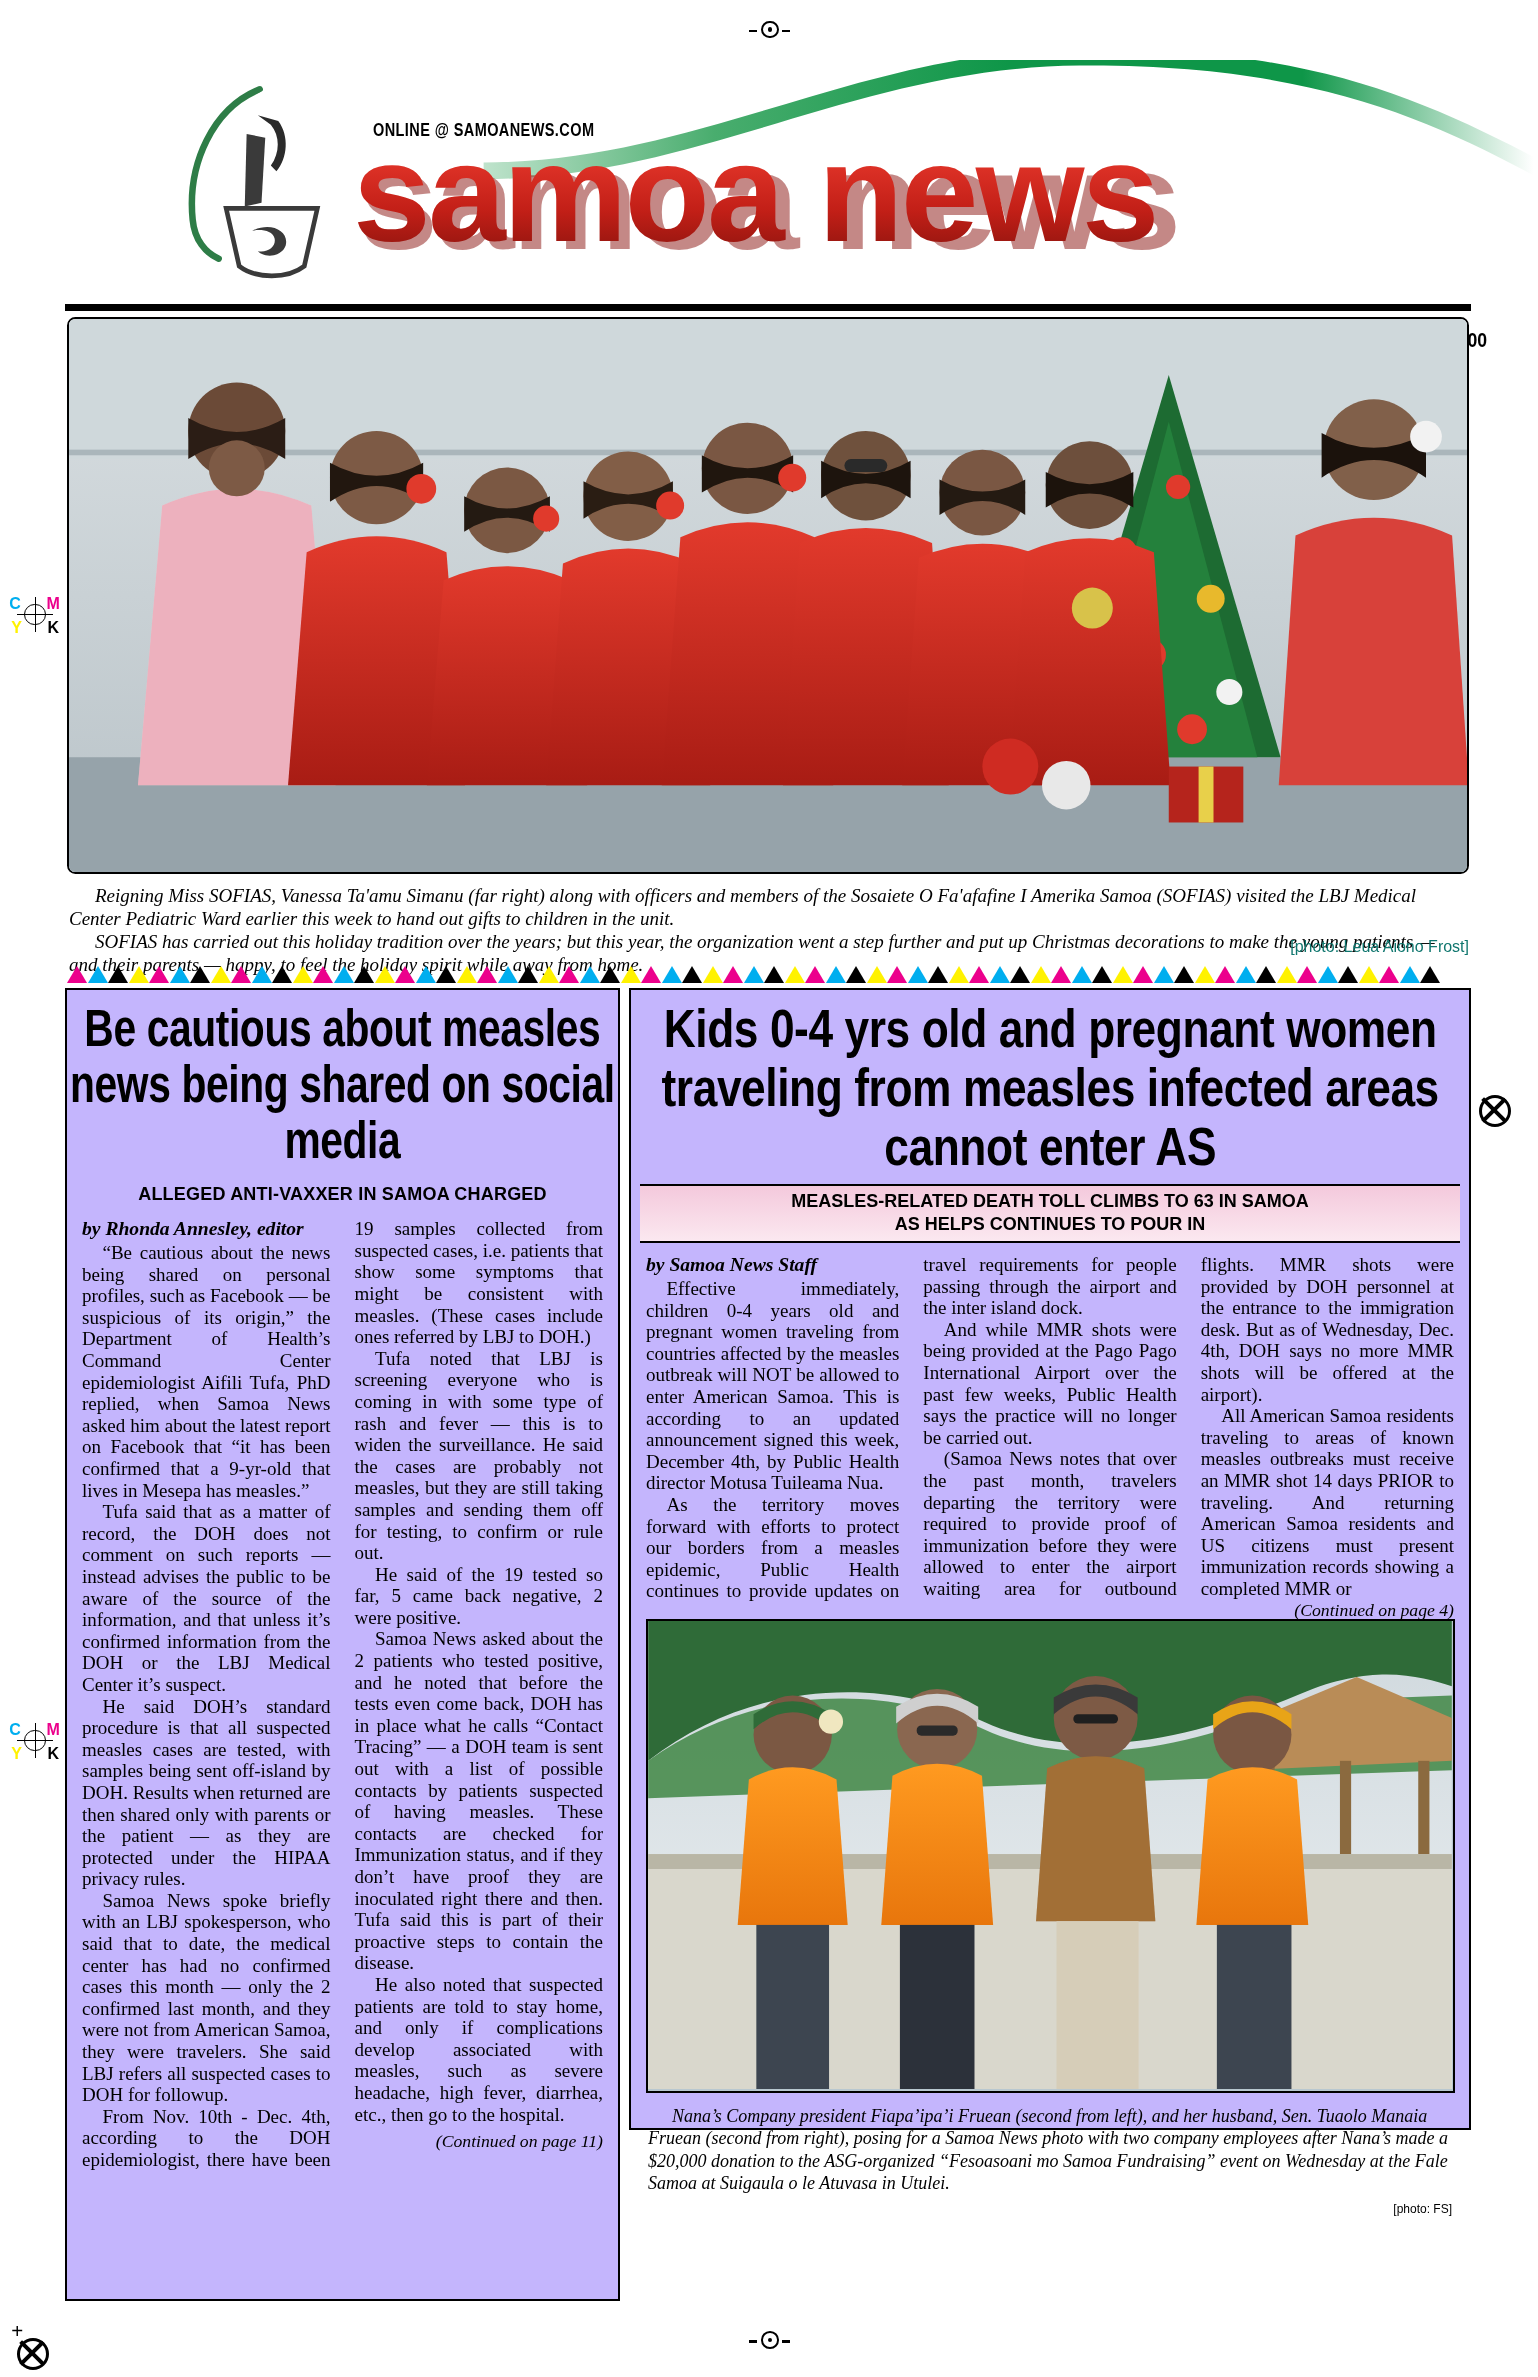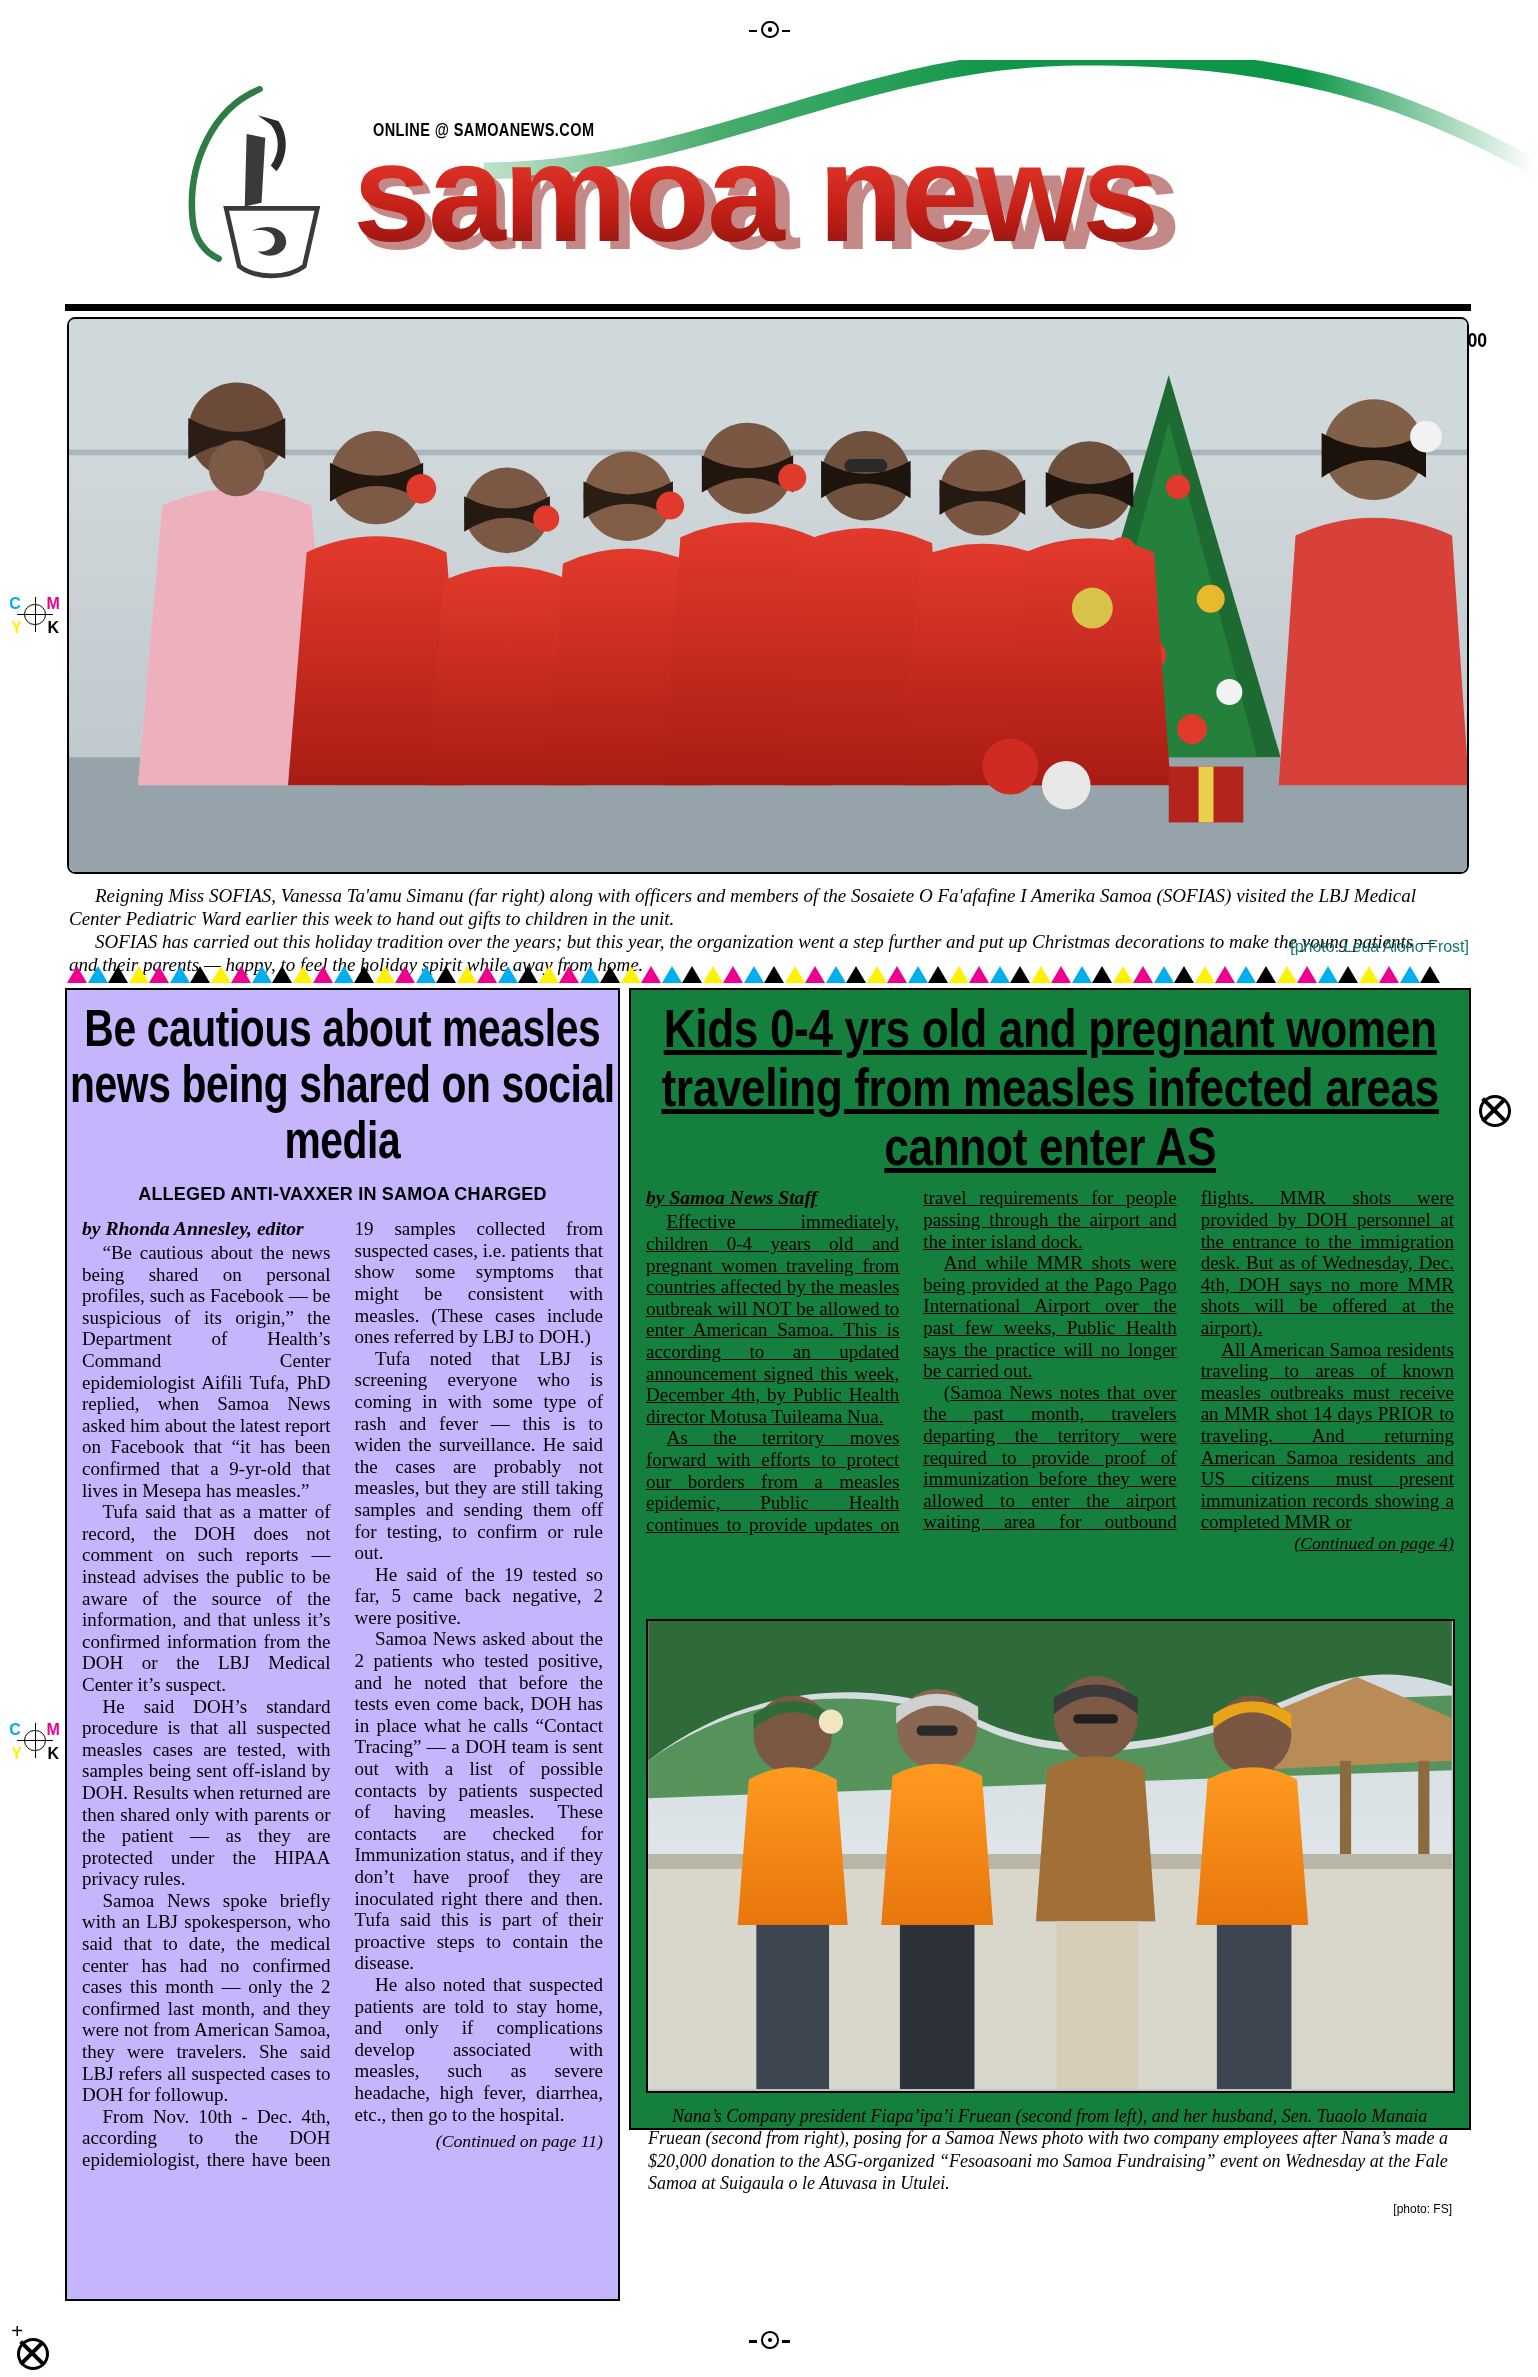--- a/index.html
+++ b/index.html
@@ -80,21 +80,21 @@
   .tri-strip { position:absolute; left:67px; top:964px; width:1402px; height:18.6px;
     display:flex; align-items:flex-end; overflow:hidden; }
   .tri { width:0; height:0; border-left:10.3px solid transparent; border-right:10.3px solid transparent;
     border-bottom:17.7px solid #000; margin-right:0.5px; flex:0 0 auto; }
 
   
   .body-area { position:absolute; left:65px; top:988px; width:1406px; height:1333px; }
   .lbox { position:absolute; left:0; top:0; width:555px; height:1313px;
     border:2.8px solid #000; background:#c4b5fd; }
   .rbox { position:absolute; left:564px; top:0; width:842px; height:1142px;
-    border:2.8px solid #000; background:#15803d;text-decoration:underline; }
+    border:2.8px solid #000; background:#c4b5fd; }
 
   .hl-left { font-family:"Liberation Sans", sans-serif; font-weight:bold;
     font-size:51px; line-height:56px; text-align:center; letter-spacing:-0.5px;
     transform:scaleX(0.80); transform-origin:center top; padding-top:11.2px;
     width:125%; margin-left:-12.5%; }
   .kicker { font-family:"Liberation Sans", sans-serif; font-weight:bold; font-size:18px;
     text-align:center; margin-top:15px; letter-spacing:0.2px; }
   .hl-right { font-family:"Liberation Sans", sans-serif; font-weight:bold;
     font-size:54px; line-height:59px; text-align:center; letter-spacing:-0.5px;
     transform:scaleX(0.82); transform-origin:center top; padding-top:9.3px;
@@ -412,20 +412,24 @@
             <p>He said of the 19 tested so far, 5 came back negative, 2 were positive.</p>
             <p>Samoa News asked about the 2 patients who tested positive, and he noted that before the tests even come back, DOH has in place what he calls “Contact Tracing” — a DOH team is sent out with a list of possible contacts by patients suspected of having measles. These contacts are checked for Immunization status, and if they don’t have proof they are inoculated right there and then. Tufa said this is part of their proactive steps to contain the disease.</p>
             <p>He also noted that suspected patients are told to stay home, and only if complications develop associated with measles, such as severe headache, high fever, diarrhea, etc., then go to the hospital.</p>
           </div>
         <div class="contd">(Continued on page 11)</div>
       </div>
     </div>
 
     <div class="rbox">
       <div class="hl-right">Kids 0-4 yrs old and pregnant women traveling from measles infected areas cannot enter AS</div>
+      <div class="subbar">
+        <div>MEASLES-RELATED DEATH TOLL CLIMBS TO 63 IN SAMOA</div>
+        <div>AS HELPS CONTINUES TO POUR IN</div>
+      </div>
       <div class="cols3">
         <div class="byline">by Samoa News Staff</div>
         <div class="art" id="right-art">
             <p>Effective immediately, children 0-4 years old and pregnant women traveling from countries affected by the measles outbreak will NOT be allowed to enter American Samoa. This is according to an updated announcement signed this week, December 4th, by Public Health director Motusa Tuileama Nua.</p>
             <p>As the territory moves forward with efforts to protect our borders from a measles epidemic, Public Health continues to provide updates on travel requirements for people passing through the airport and the inter island dock.</p>
             <p>And while MMR shots were being provided at the Pago Pago International Airport over the past few weeks, Public Health says the practice will no longer be carried out.</p>
             <p>(Samoa News notes that over the past month, travelers departing the territory were required to provide proof of immunization before they were allowed to enter the airport waiting area for outbound flights. MMR shots were provided by DOH personnel at the entrance to the immigration desk. But as of Wednesday, Dec. 4th, DOH says no more MMR shots will be offered at the airport).</p>
             <p>All American Samoa residents traveling to areas of known measles outbreaks must receive an MMR shot 14 days PRIOR to traveling. And returning American Samoa residents and US citizens must present immunization records showing a completed MMR or</p>
           </div>
         <div class="contd-r">(Continued on page 4)</div>

